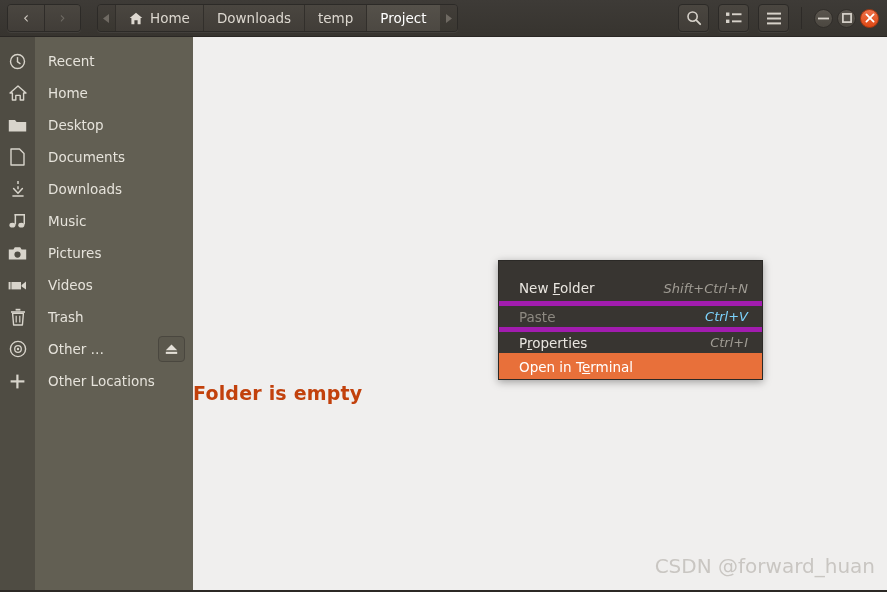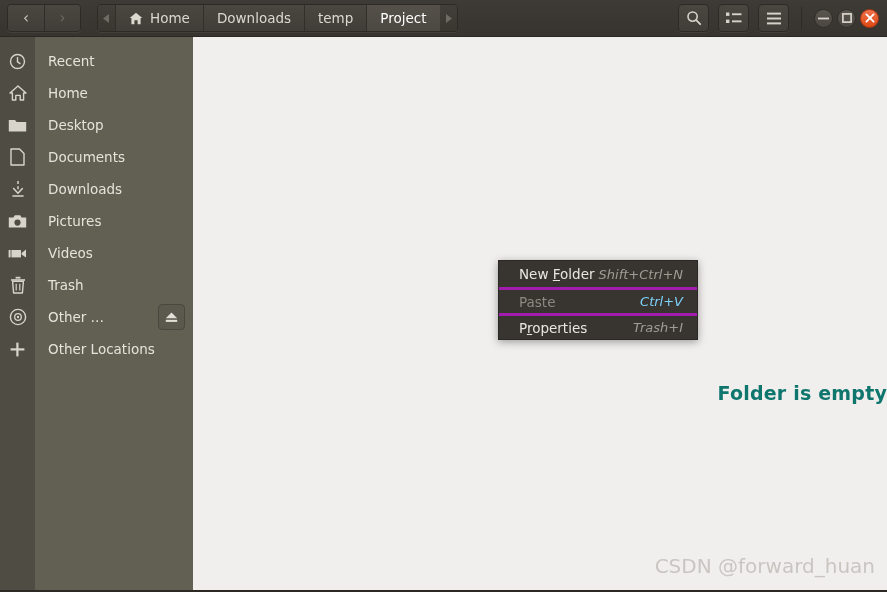--- a/index.html
+++ b/index.html
@@ -133,54 +133,54 @@
   
   .main {
     position: absolute; left: 193px; top: 37px;
     width: 694px; height: 553px;
     background: #f0efee;
   }
   .empty-label {
     position: absolute;
     left: 0; width: 694px;
     top: 345px;
-    text-align: right;
-    color: #0f766e;
+    text-align: left;
+    color: #c2410c;
     font-size: 19px; font-weight: bold;
     letter-spacing: 0.2px;
   }
   .watermark {
     position: absolute;
     right: 12px; bottom: 12px;
     color: #c9c6c2;
     font-size: 20px;
   }
   .bottom-edge {
     position: absolute; left: 0; bottom: 0;
     width: 887px; height: 2px;
     background: #2c2925;
   }
 
   
   .ctxmenu {
     position: absolute;
     left: 498px; top: 260px;
-    width: 200px;
+    width: 265px;
     background: #383531;
     border: 1px solid #2b2926;
     box-shadow: 0 2px 8px rgba(0,0,0,0.35);
-    padding: 0 0 0 0;
+    padding: 14px 0 0 0;
   }
   .ctxitem {
     height: 26px;
     display: flex; align-items: center;
     padding: 0 14px 0 20px;
     font-size: 13.5px;
     color: #e9e6e0;
-    border-top: 3px solid #a21caf;
+    border-top: 5px solid #a21caf;
   }
   .ctxitem:first-child { border-top: none; }
   .ctxitem .accel {
     margin-left: auto;
     color: #a09c94;
     font-size: 13px;
     font-style: italic;
   }
   .ctxitem.disabled { color: #8d8981; }
   .ctxitem.disabled .accel { color: #7dd3fc; }
@@ -330,20 +330,32 @@
         <span class="side-icon">
           <svg width="16" height="18" viewBox="0 0 16 18">
             <line x1="8" y1="1" x2="8" y2="11.5" stroke="#d8d4cb" stroke-width="1.5" stroke-dasharray="3 2.2"></line>
             <path d="M3.6 8.6 L8 13.2 L12.4 8.6" fill="none" stroke="#d8d4cb" stroke-width="1.5" stroke-linecap="round" stroke-linejoin="round"></path>
             <line x1="2.4" y1="16" x2="13.6" y2="16" stroke="#d8d4cb" stroke-width="1.5"></line>
           </svg>
         </span>
         <span class="label">Downloads</span>
       </div>
 
+      <div class="side-item">
+        <span class="side-icon">
+          <svg width="18" height="16" viewBox="0 0 18 16">
+            <rect x="5.6" y="1" width="1.5" height="10.5" fill="#d8d4cb"></rect>
+            <rect x="14.5" y="1" width="1.5" height="10.5" fill="#d8d4cb"></rect>
+            <rect x="5.6" y="1" width="10.4" height="1.6" fill="#d8d4cb"></rect>
+            <ellipse cx="3.4" cy="12.2" rx="3" ry="2.4" fill="#d8d4cb"></ellipse>
+            <ellipse cx="12.3" cy="12.2" rx="3" ry="2.4" fill="#d8d4cb"></ellipse>
+          </svg>
+        </span>
+        <span class="label">Music</span>
+      </div>
 
       <div class="side-item">
         <span class="side-icon">
           <svg width="19" height="15" viewBox="0 0 19 15">
             <path d="M0.8 3.4 L5.4 3.4 L6.8 1.2 L12.2 1.2 L13.6 3.4 L18.2 3.4 L18.2 13.6 L0.8 13.6 Z" fill="#d8d4cb"></path>
             <circle cx="9.5" cy="8.6" r="3.1" fill="#4f4c43"></circle>
           </svg>
         </span>
         <span class="label">Pictures</span>
       </div>
@@ -415,20 +427,24 @@
     </div>
 
     <div class="ctxitem disabled">
       <span><span>Paste</span></span>
       <span class="accel">Ctrl+V</span>
     </div>
 
 
     <div class="ctxitem">
       <span><span>P</span><span class="mn">r</span><span>operties</span></span>
-      <span class="accel">Trash+I</span>
-    </div>
-
+      <span class="accel">Ctrl+I</span>
+    </div>
+
+    <div class="ctxitem highlight">
+      <span><span>Open in T</span><span class="mn">e</span><span>rminal</span></span>
+      <span class="accel"></span>
+    </div>
 
   </div>
 
   <div class="bottom-edge"></div>
 </div>
 
 </body></html>

